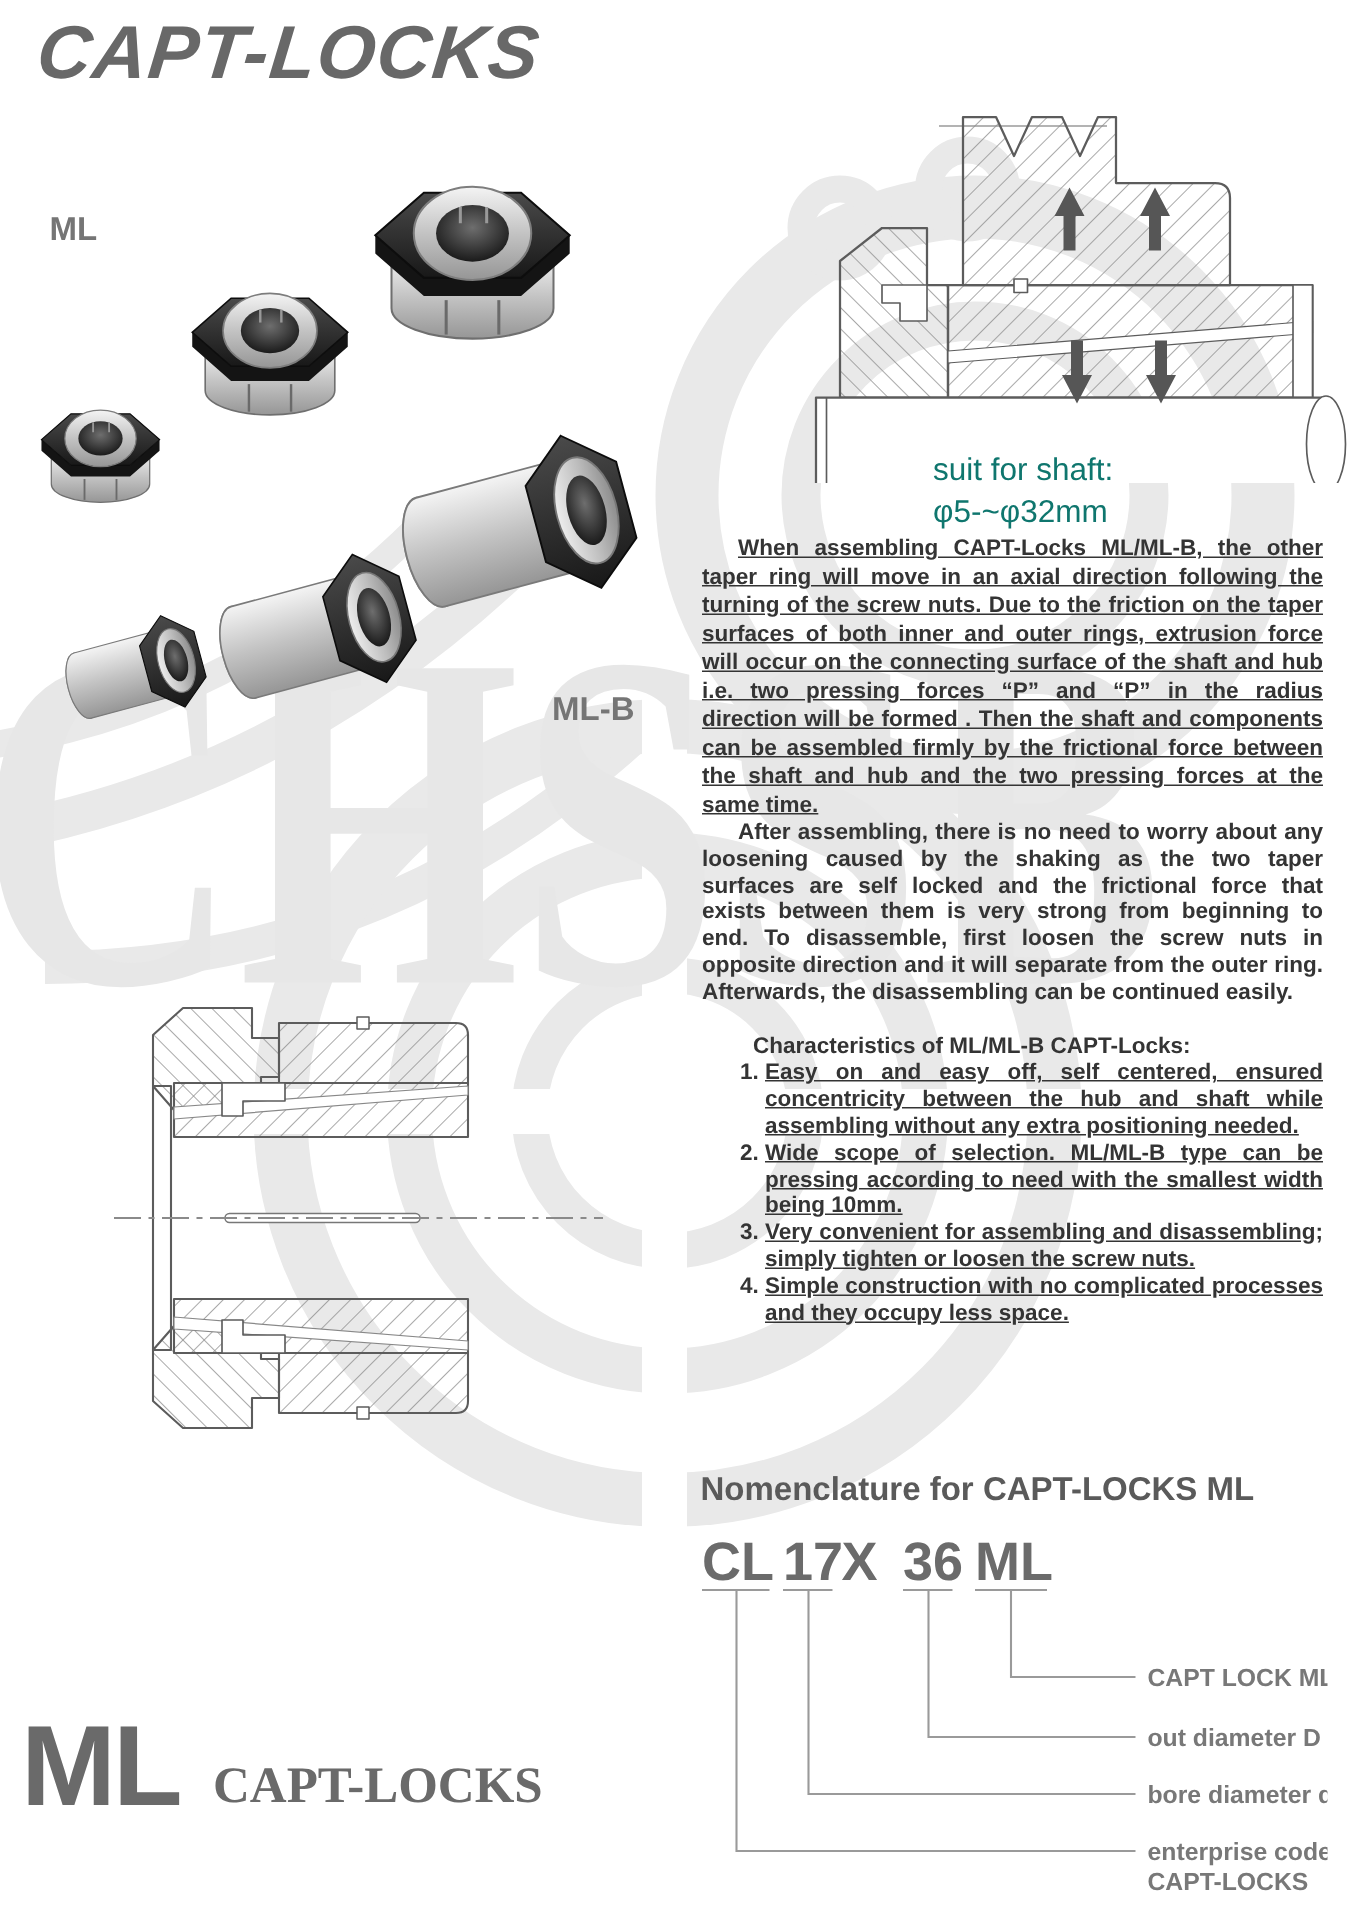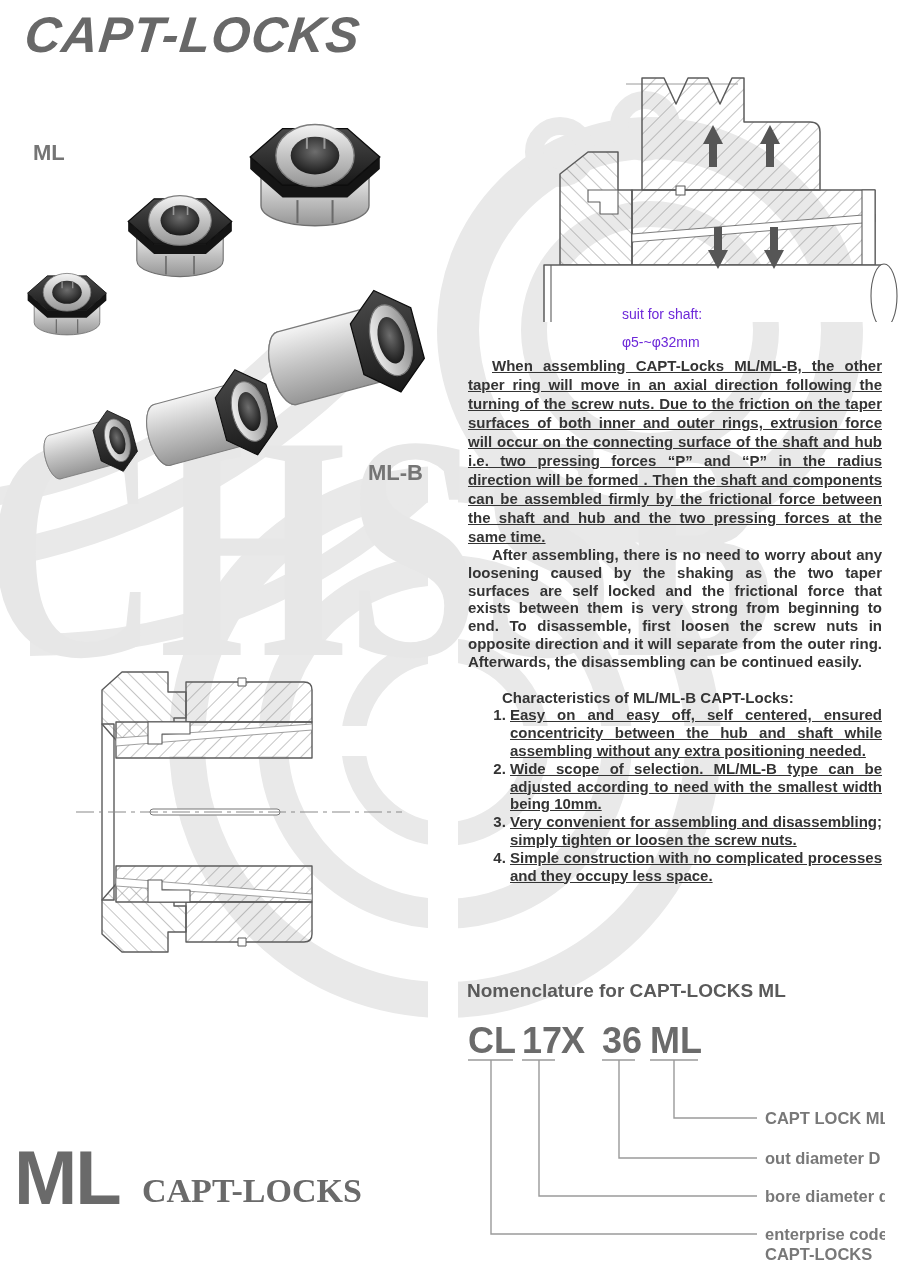--- a/index.html
+++ b/index.html
@@ -11,34 +11,34 @@
   .z1{z-index:1;}
   
   .page-title{
     left:22px;top:6px;font-size:50px;font-weight:bold;font-style:italic;
     color:#686868;letter-spacing:1px;transform:skewX(-6deg);transform-origin:left bottom;
     white-space:nowrap;
   }
   
   .prod-label{font-size:22px;font-weight:bold;color:#757575;}
   
-  .suit-caption{left:622px;top:300px;color:#6d28d9;font-size:14px;line-height:28px;}
+  .suit-caption{left:622px;top:300px;color:#0f766e;font-size:21px;line-height:28px;}
   
   .bodytext{
     left:468px;top:356px;width:414px;color:#343434;font-weight:bold;
     font-size:15px;text-align:justify;
   }
   .para{margin:0;text-indent:24px;}
   .para1{line-height:19px;text-decoration:underline;}
   .para2{line-height:17.8px;}
   .char-title{margin:18px 0 0 0;text-indent:34px;line-height:17.8px;}
   ol.char-list{margin:0;padding-left:42px;line-height:17.8px;}
   ol.char-list li{text-align:justify;text-decoration:underline;}
   
-  .nom-title{left:467px;top:980px;font-size:19px;font-weight:bold;color:#5a5a5a;white-space:nowrap;}
+  .nom-title{left:467px;top:980px;font-size:22px;font-weight:bold;color:#5a5a5a;white-space:nowrap;}
   
   .footer-ml{left:14px;top:1140px;font-size:76px;font-weight:bold;color:#6a6a6a;letter-spacing:-2px;line-height:1;}
   .footer-name{left:142px;top:1172px;font-family:"Liberation Serif", serif;font-size:34px;font-weight:bold;color:#6a6a6a;letter-spacing:0px;}
 </style>
 </head>
 <body>
 
 <svg class="abs" style="width:0;height:0;left:0;top:0" aria-hidden="true">
   <defs>
     <linearGradient id="gMetalV" x1="0" y1="0" x2="0" y2="1">
@@ -144,21 +144,21 @@
   <div>suit for shaft:</div>
   <div>φ5-~φ32mm</div>
 </div>
 
 <div class="abs z1 bodytext">
   <p class="para para1">When assembling CAPT-Locks ML/ML-B, the other taper ring will move in an axial direction following the turning of the screw nuts. Due to the friction on the taper surfaces of both inner and outer rings, extrusion force will occur on the connecting surface of the shaft and hub i.e. two pressing forces “P” and “P” in the radius direction will be formed . Then the shaft and components can be assembled firmly by the frictional force between the shaft and hub and the two pressing forces at the same time.</p>
   <p class="para para2">After assembling, there is no need to worry about any loosening caused by the shaking as the two taper surfaces are self locked and the frictional force that exists between them is very strong from beginning to end. To disassemble, first loosen the screw nuts in opposite direction and it will separate from the outer ring. Afterwards, the disassembling can be continued easily.</p>
   <p class="char-title">Characteristics of ML/ML-B CAPT-Locks:</p>
   <ol class="char-list">
     <li>Easy on and easy off, self centered, ensured concentricity between the hub and shaft while assembling without any extra positioning needed.</li>
-    <li>Wide scope of selection. ML/ML-B type can be adjusted according to need with the smallest width being 10mm.</li>
+    <li>Wide scope of selection. ML/ML-B type can be pressing according to need with the smallest width being 10mm.</li>
     <li>Very convenient for assembling and disassembling; simply tighten or loosen the screw nuts.</li>
     <li>Simple construction with no complicated processes and they occupy less space.</li>
   </ol>
 </div>
 
 <svg class="abs z1" width="335" height="305" style="left:72px;top:660px" viewBox="0 0 335 305">
   <g stroke="#5c5c5c" stroke-width="1.4" stroke-linejoin="round" fill="none">
     <path d="M30,64 L30,30 L50,12 L96,12 L96,32 L114,32 L114,58 L102,58 L102,80 L44,80 Z" fill="url(#h2)"></path>
     <path d="M30,240 L30,274 L50,292 L96,292 L96,272 L114,272 L114,246 L102,246 L102,224 L44,224 Z" fill="url(#h2)"></path>
     <rect x="30" y="64" width="12" height="176"></rect>

